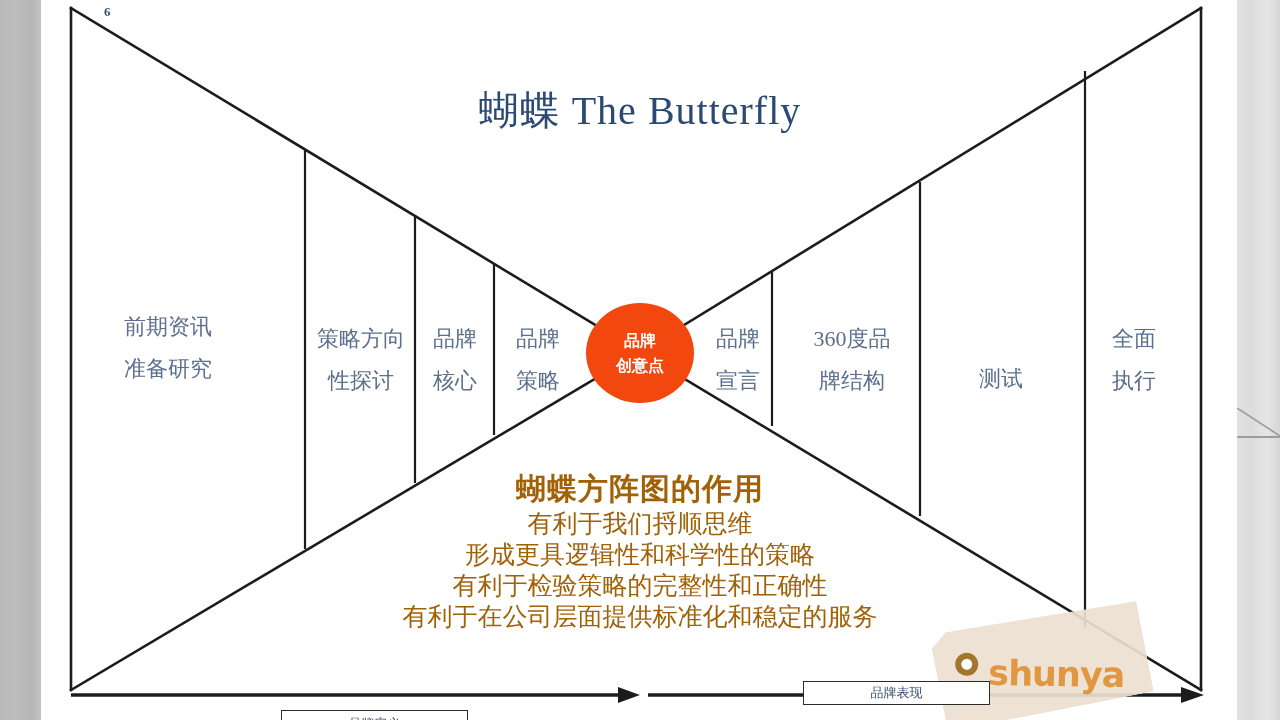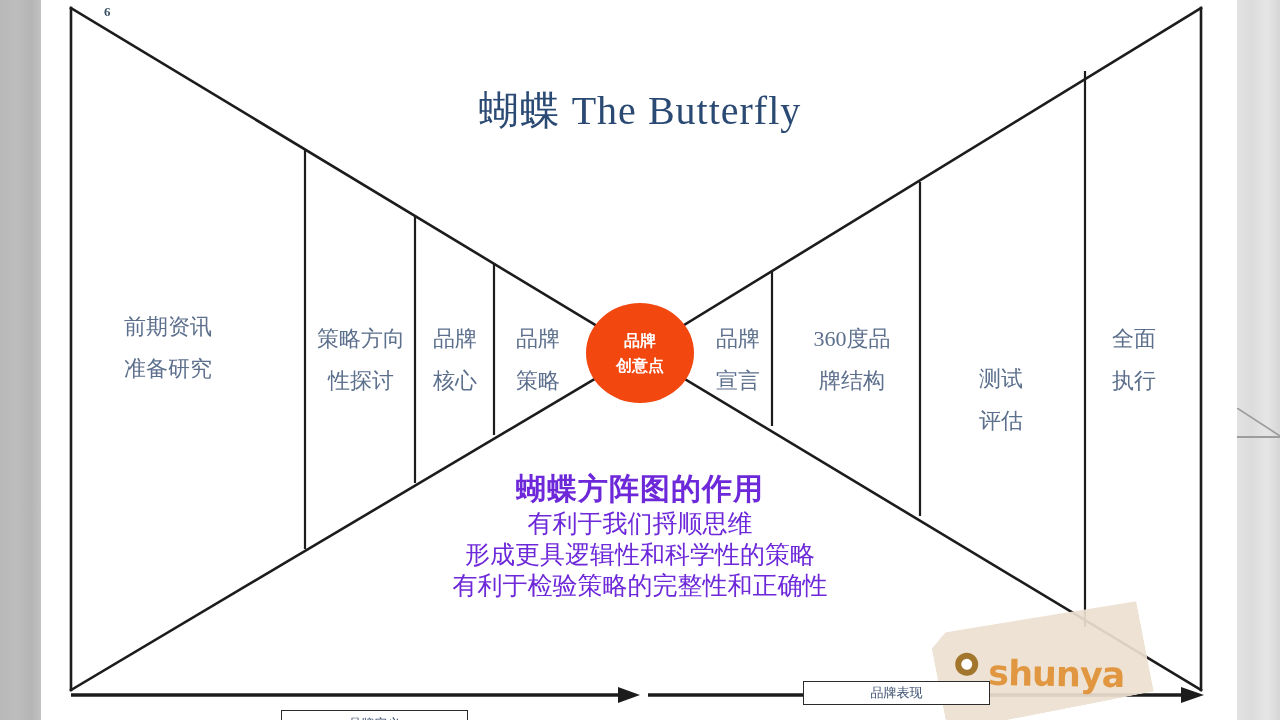--- a/index.html
+++ b/index.html
@@ -132,21 +132,21 @@
     font-family: "DejaVu Sans", "Liberation Sans", sans-serif;
   }
 
   
   .body-text {
     position: absolute;
     left: 0;
     top: 470px;
     width: 1280px;
     text-align: center;
-    color: #6d28d9;
+    color: #a16207;
     font-family: "DejaVu Sans", "Liberation Sans", sans-serif;
   }
   .body-text .bt-head {
     font-size: 30px;
     font-weight: bold;
     line-height: 38px;
     letter-spacing: 1px;
   }
   .body-text .bt-line {
     font-size: 25px;
@@ -295,38 +295,38 @@
     <span class="l2">宣言</span>
   </div>
 
   <div class="seg-label" style="left:790px; top:318px; width:124px;">
     <span>360度品</span>
     <span class="l2">牌结构</span>
   </div>
 
   <div class="seg-label" style="left:957px; top:318px; width:88px;margin-top:40px;">
     <span>测试</span>
-    <span class="l2">评估</span>
   </div>
 
   <div class="seg-label" style="left:1090px; top:318px; width:88px;">
     <span>全面</span>
     <span class="l2">执行</span>
   </div>
 
   <div class="core">
     <span>品牌</span>
     <span>创意点</span>
   </div>
 
   <div class="body-text">
     <div class="bt-head">蝴蝶方阵图的作用</div>
     <div class="bt-line">有利于我们捋顺思维</div>
     <div class="bt-line">形成更具逻辑性和科学性的策略</div>
     <div class="bt-line">有利于检验策略的完整性和正确性</div>
+    <div class="bt-line">有利于在公司层面提供标准化和稳定的服务</div>
   </div>
 
   <div class="watermark">
     <div class="wm-tag"></div>
     <div class="wm-hole"></div>
     <div class="wm-text">shunya</div>
   </div>
 
   <div class="axis-box" id="axis-box-left">
     <span>品牌定义</span>

